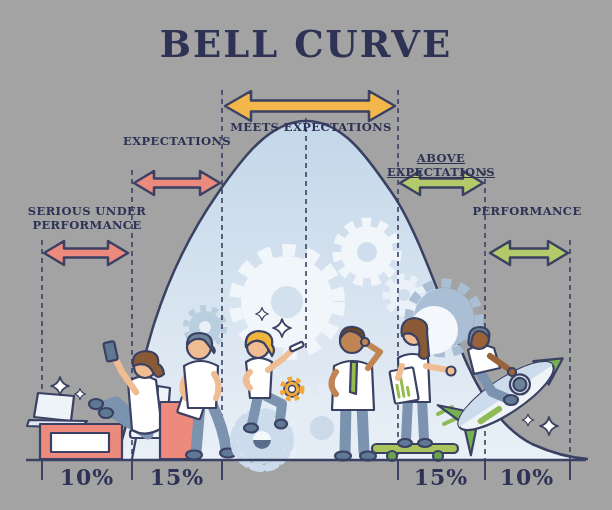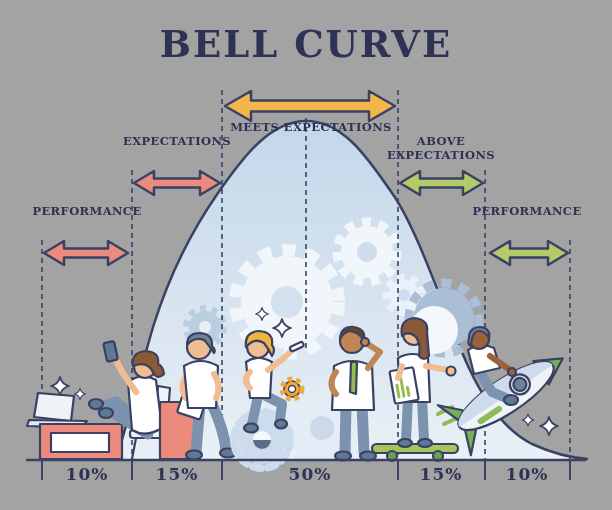--- a/index.html
+++ b/index.html
@@ -4,24 +4,24 @@
 <style>
   html,body{margin:0;padding:0;background:#ffffff;}
   .stage{position:relative;width:612px;height:510px;background:#a3a3a3;overflow:hidden;
          font-family:"DejaVu Serif","Liberation Serif",serif;}
   .stage svg{position:absolute;left:0;top:0;}
   .txt{position:absolute;color:#2e3355;text-align:center;font-weight:bold;}
   .title{left:0;top:22px;width:612px;font-size:37px;letter-spacing:2px;}
   .band-label{font-size:11.5px;line-height:1.25;letter-spacing:0.4px;}
   .lbl-meets{left:226px;top:76px;width:170px;margin-top:44px;}
   .lbl-below{left:112px;top:134px;width:130px;}
-  .lbl-above{left:376px;top:134px;width:130px;}
+  .lbl-above{left:376px;top:151px;width:130px;text-decoration:underline;}
   .lbl-serious{left:22px;top:204px;width:130px;}
   .lbl-excellent{left:462px;top:204px;width:130px;}
-  .pct{top:464px;width:90px;font-size:17px;letter-spacing:1px;}
+  .pct{top:464px;width:90px;font-size:22px;letter-spacing:1px;}
   .pct-0{left:42px;} .pct-1{left:132px;} .pct-2{left:265px;} .pct-3{left:396px;} .pct-4{left:482px;}
 </style>
 </head>
 <body>
 
 <div class="stage">
 
   <svg width="612" height="510" viewBox="0 0 612 510">
     <defs>
       <linearGradient id="bellFill" x1="0" y1="0" x2="0" y2="1">
@@ -236,25 +236,25 @@
     <div>MEETS EXPECTATIONS</div>
   </div>
   <div class="txt band-label lbl-below">
     <div>EXPECTATIONS</div>
   </div>
   <div class="txt band-label lbl-above">
     <div>ABOVE</div>
     <div>EXPECTATIONS</div>
   </div>
   <div class="txt band-label lbl-serious">
+    <div>SERIOUS UNDER</div>
     <div>PERFORMANCE</div>
   </div>
   <div class="txt band-label lbl-excellent">
     <div>PERFORMANCE</div>
   </div>
 
   <div class="txt pct pct-0">10%</div>
   <div class="txt pct pct-1">15%</div>
-  <div class="txt pct pct-2">50%</div>
   <div class="txt pct pct-3">15%</div>
   <div class="txt pct pct-4">10%</div>
 
 </div>
 
 </body></html>

